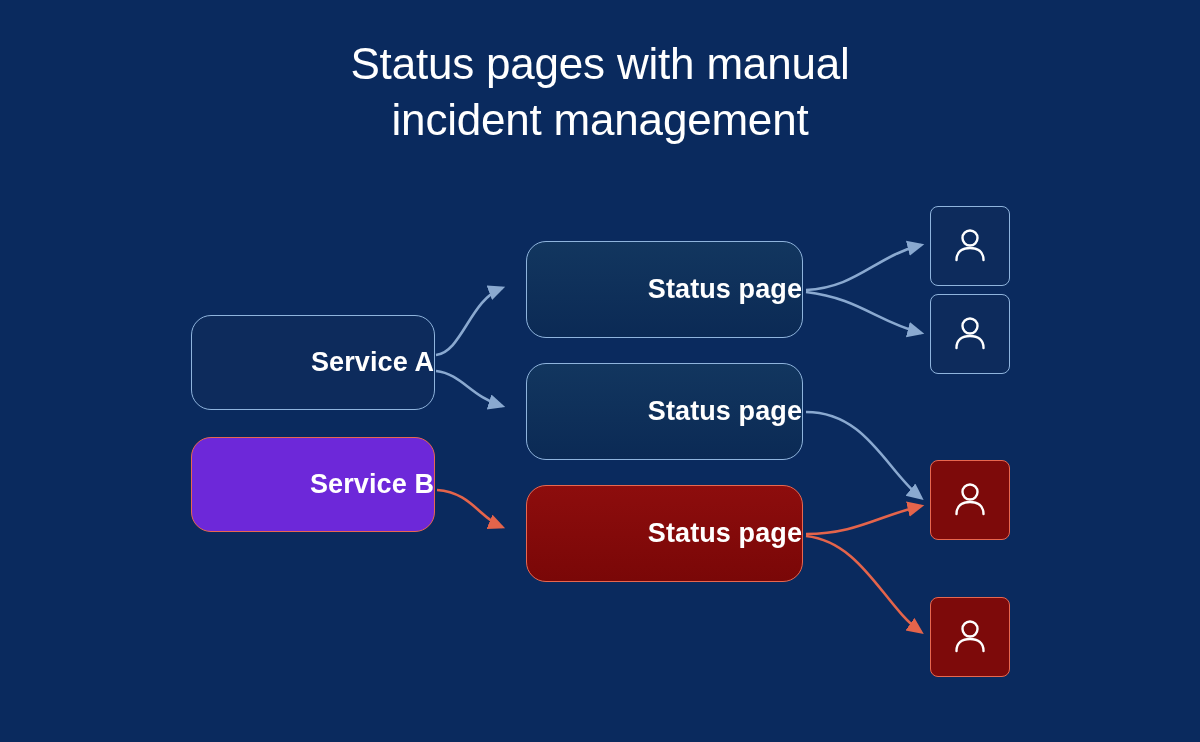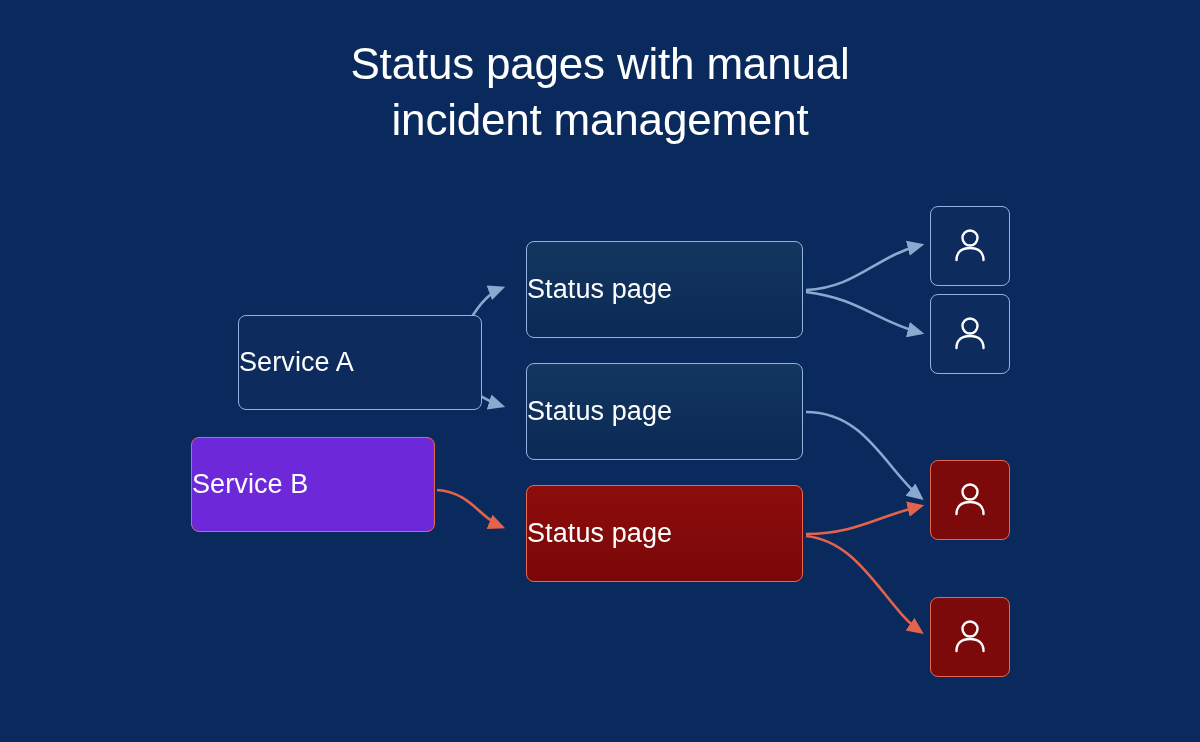--- a/index.html
+++ b/index.html
@@ -34,25 +34,25 @@
     top: 0;
     width: 1200px;
     height: 742px;
     pointer-events: none;
   }
   .node {
     position: absolute;
     box-sizing: border-box;
     display: flex;
     align-items: center;
-    justify-content: flex-start;
+    justify-content: flex-end;
     color: #ffffff;
-    border-radius: 8px;
+    border-radius: 20px;
     font-size: 27px;
-    font-weight: 400;
+    font-weight: 700;
     letter-spacing: 0.1px;
   }
   .node.blue {
     background: #0d2b5c;
     border: 1.5px solid #8fb4dd;
   }
   .node.red {
     background: #6d28d9;
     border: 1.5px solid #e8674f;
   }
@@ -110,21 +110,21 @@
 
     <path d="M806,292 C858,298 878,322 921,333" fill="none" stroke="#8aa9d0" stroke-width="2.6" marker-end="url(#arrow-blue)"></path>
 
     <path d="M806,412 C866,412 886,470 921,498" fill="none" stroke="#8aa9d0" stroke-width="2.6" marker-end="url(#arrow-blue)"></path>
 
     <path d="M806,534 C856,534 878,516 921,506" fill="none" stroke="#e4644b" stroke-width="2.6" marker-end="url(#arrow-red)"></path>
 
     <path d="M806,536 C862,542 884,606 921,632" fill="none" stroke="#e4644b" stroke-width="2.6" marker-end="url(#arrow-red)"></path>
   </svg>
 
-  <div class="node blue" style="left:191px; top:315px; width:244px; height:95px;margin-left:47px;">
+  <div class="node blue" style="left:191px; top:315px; width:244px; height:95px;">
     <span>Service A</span>
   </div>
   <div class="node red" style="left:191px; top:437px; width:244px; height:95px;">
     <span>Service B</span>
   </div>
 
   <div class="node blue statuspage" style="left:526px; top:241px; width:277px; height:97px;">
     <span>Status page</span>
   </div>
   <div class="node blue statuspage" style="left:526px; top:363px; width:277px; height:97px;">

